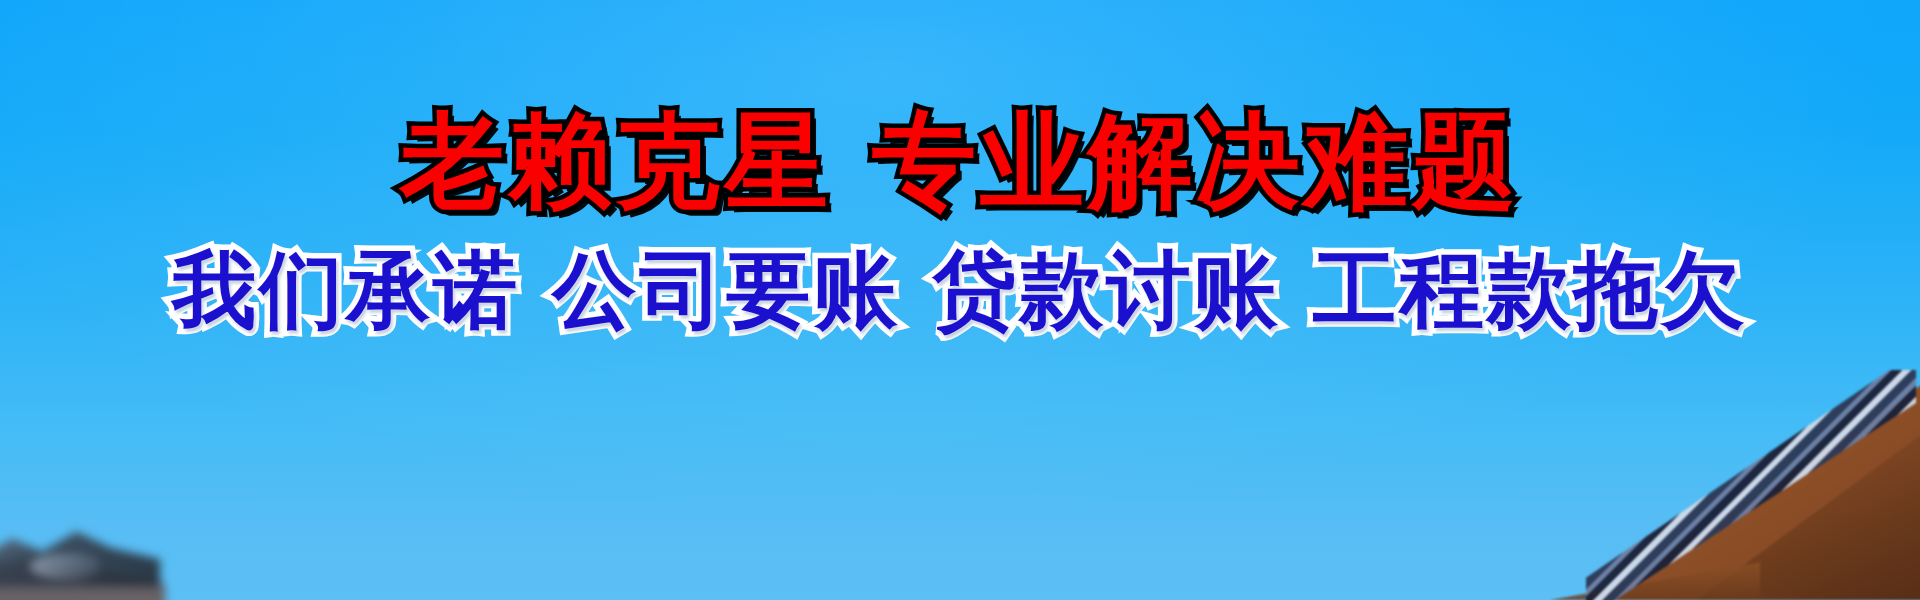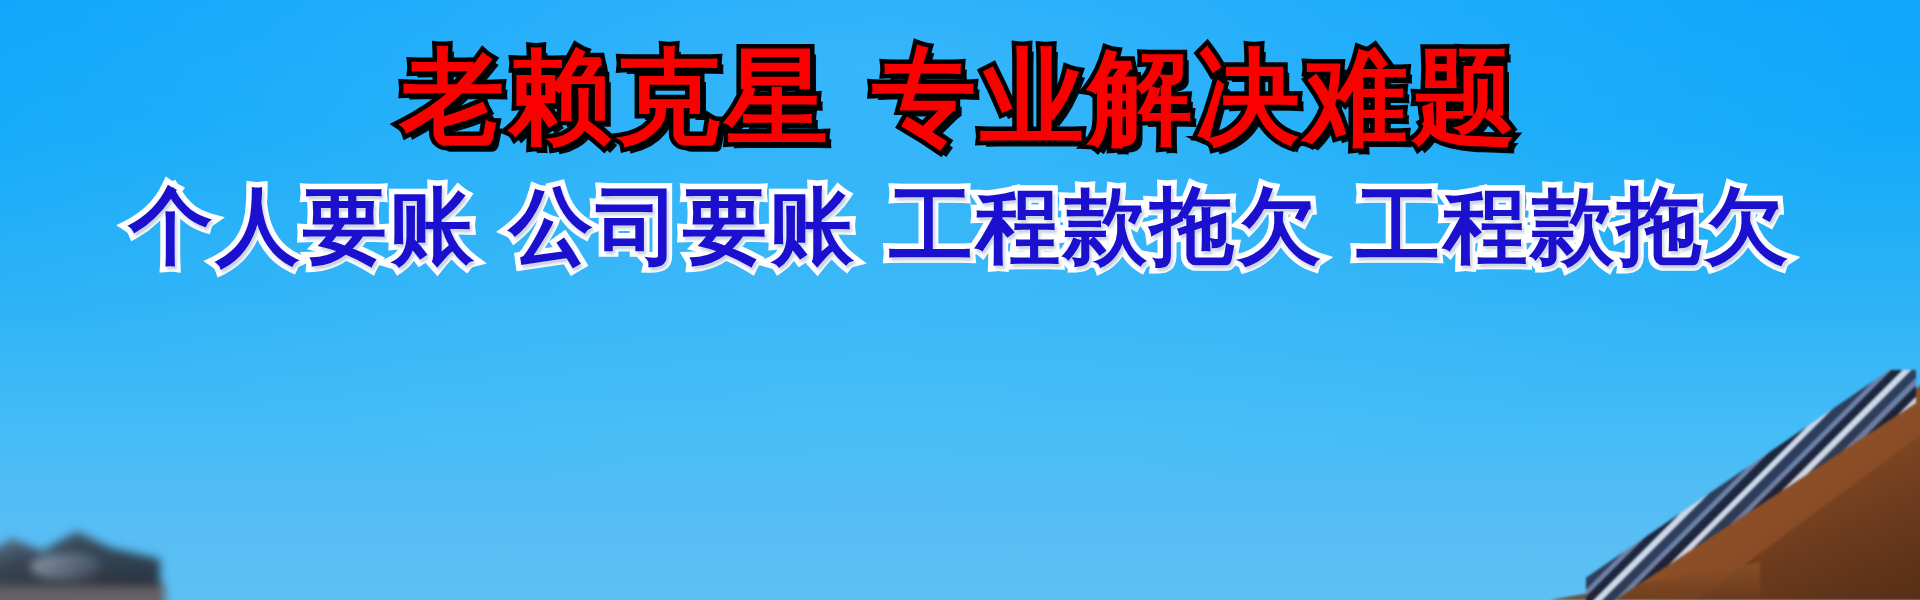--- a/index.html
+++ b/index.html
@@ -148,21 +148,21 @@
   .content {
     position: absolute;
     inset: 0;
     display: flex;
     flex-direction: column;
     align-items: center;
     justify-content: flex-start;
   }
 
   .headline {
-    margin-top: 42px;
+    margin-top: 106px;
     font-size: 104px;
     line-height: 1.06;
     font-weight: 700;
     letter-spacing: 4px;
     color: #fb0000;
     -webkit-text-stroke: 9px #000000;
     paint-order: stroke fill;
     text-shadow:
       6px 6px 0 rgba(0,0,0,0.95),
       3px 3px 0 rgba(0,0,0,0.95);
@@ -216,17 +216,17 @@
     <div class="wood"></div>
     <div class="wood2"></div>
     <div class="eave"></div>
     <div class="tiles"></div>
     <div class="gableline"></div>
   </div>
 
   <div class="content">
     <div class="headline">老赖克星 专业解决难题</div>
 
-    <div class="subline">个人要账 公司要账 工程款拖欠 工程款拖欠</div>
+    <div class="subline">我们承诺 公司要账 贷款讨账 工程款拖欠</div>
 
   </div>
 
 </div>
 
 </body></html>

